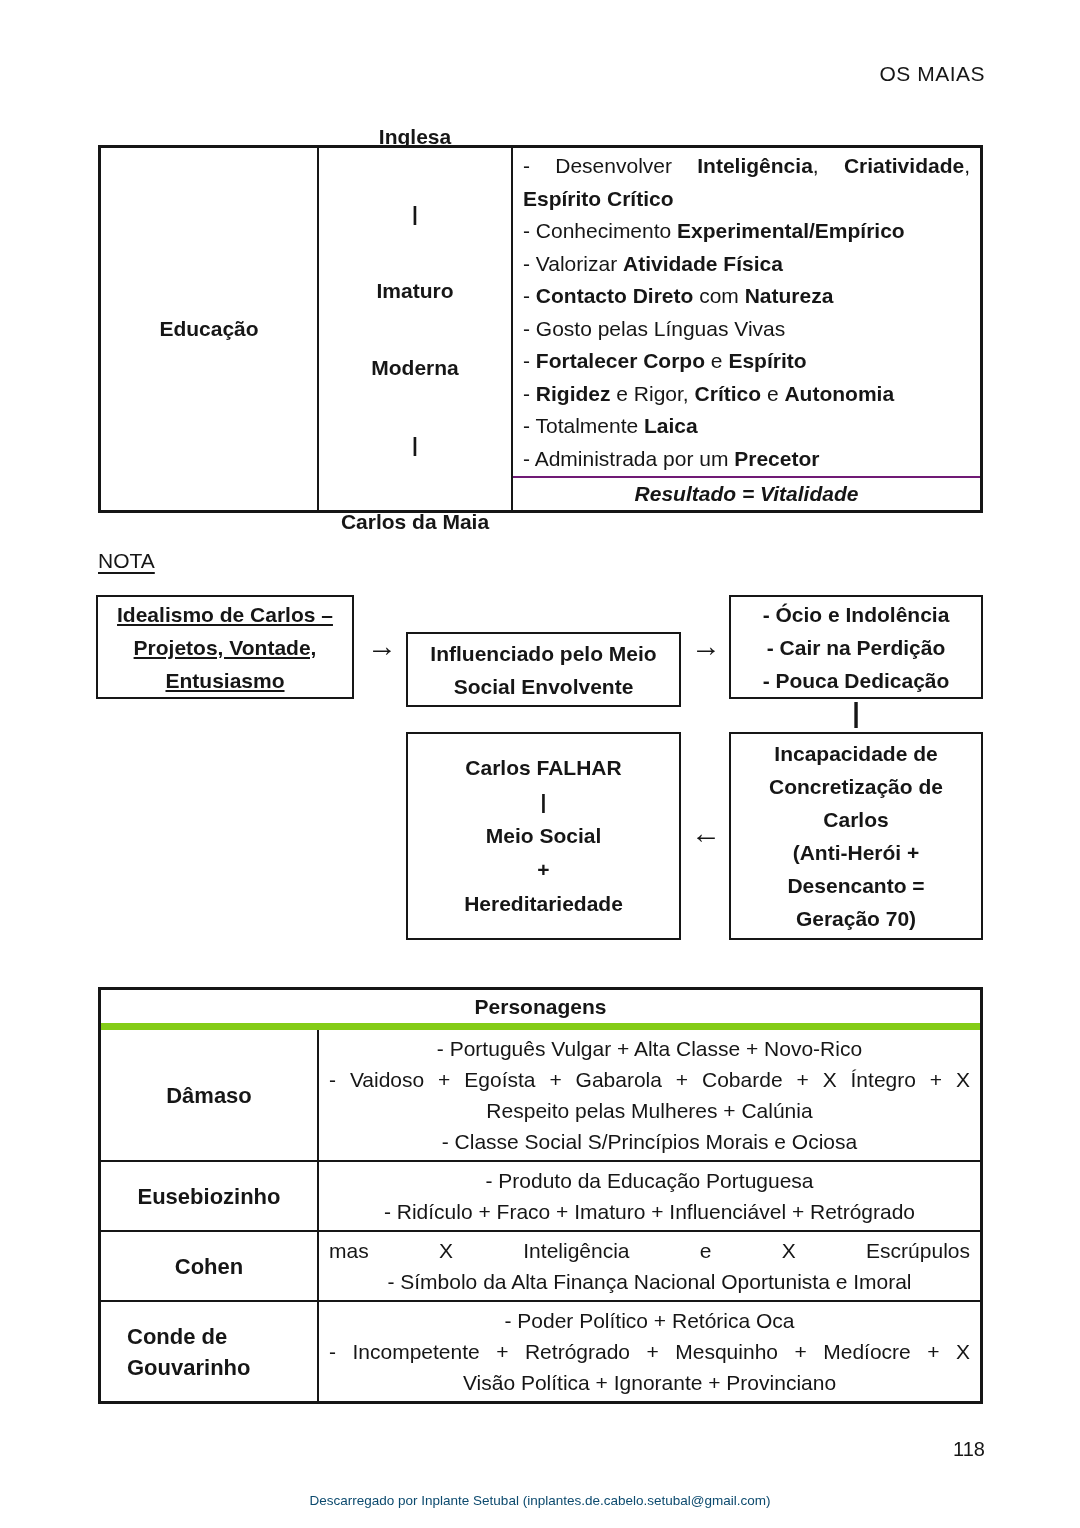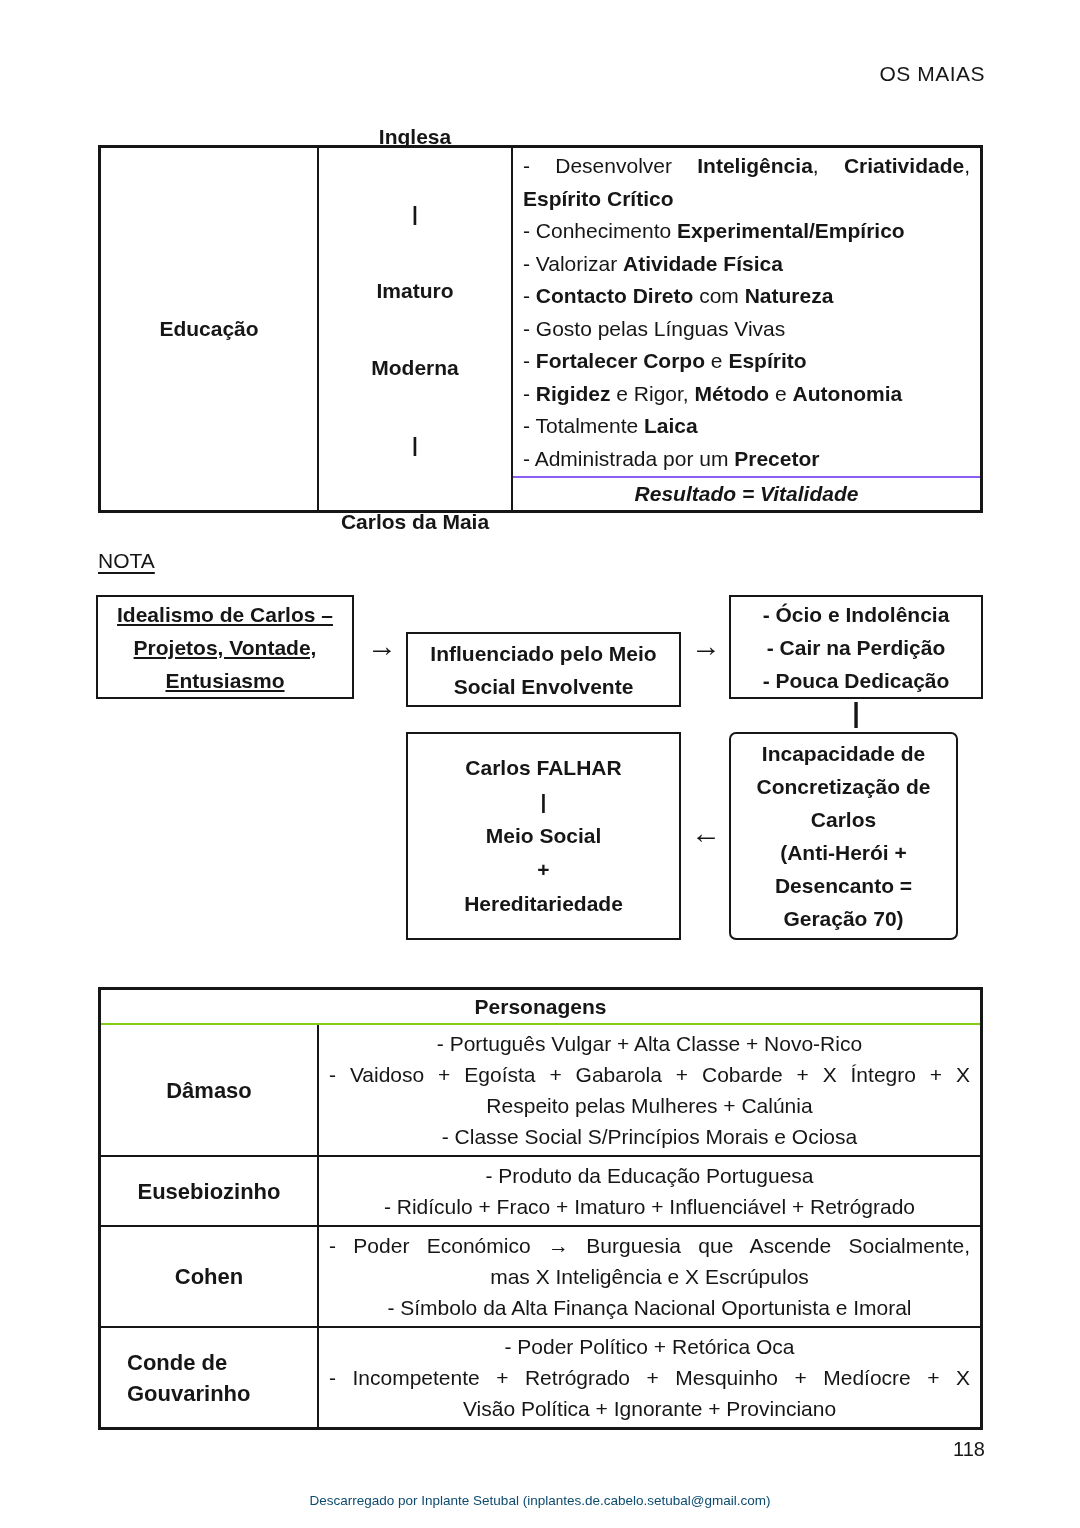--- a/index.html
+++ b/index.html
@@ -18,48 +18,48 @@
       display:grid;grid-template-columns:218px 194px 1fr;grid-template-rows:1fr 34px;}
   .t1c1{grid-column:1;grid-row:1/3;border-right:2px solid #161616;
       display:flex;align-items:center;justify-content:center;
       font-weight:700;font-size:21px;}
   .t1c2{grid-column:2;grid-row:1/3;border-right:2px solid #161616;
       display:flex;flex-direction:column;align-items:center;justify-content:center;
       font-weight:700;font-size:21px;line-height:33px;text-align:center;gap:44px;}
   .t1c3{grid-column:3;grid-row:1;padding:2px 10px 0 10px;font-size:21px;line-height:32.5px;}
   .t1c3>div{text-align:justify;}
   .t1c3>div:first-child{text-align-last:justify;}
-  .t1res{grid-column:3;grid-row:2;border-top:2px solid #8b5cf6;
+  .t1res{grid-column:3;grid-row:2;border-top:2px solid #701a75;
       display:flex;align-items:center;justify-content:center;
       font-weight:700;font-style:italic;font-size:21px;}
 
   
   .nota{position:absolute;left:98px;top:549px;font-size:21px;text-decoration:underline;
         text-underline-offset:4px;text-decoration-thickness:2px;}
 
   
   .fbox{position:absolute;border:2px solid #161616;box-sizing:border-box;
         display:flex;flex-direction:column;align-items:center;justify-content:center;
         font-weight:700;font-size:21px;line-height:33px;text-align:center;background:#fff;}
   #fbox1{left:96px;top:595px;width:258px;height:104px;text-decoration:underline;}
   #fbox2{left:406px;top:632px;width:275px;height:75px;}
   #fbox3{left:729px;top:595px;width:254px;height:104px;}
   #fbox4{left:406px;top:732px;width:275px;height:208px;line-height:34px;}
-  #fbox5{left:729px;top:732px;width:229px;height:208px;line-height:33px;border-radius:7px;}
+  #fbox5{left:729px;top:732px;width:254px;height:208px;line-height:33px;}
   .farrow{position:absolute;width:44px;text-align:center;font-weight:700;font-size:30px;line-height:34px;}
   #farrow1{left:360px;top:629px;}
   #farrow2{left:684px;top:629px;}
   #farrow3{left:684px;top:816px;}
   .fconn{position:absolute;left:846px;top:696px;width:20px;text-align:center;
          font-weight:700;font-size:27px;line-height:34px;}
 
   
   .t2{position:absolute;left:98px;top:987px;width:885px;border:3px solid #161616;box-sizing:border-box;}
   .t2h{height:33px;line-height:33px;text-align:center;font-weight:700;font-size:21px;
-       border-bottom:2px solid #84cc16;}
+       border-bottom:7px solid #84cc16;}
   .t2row{display:grid;grid-template-columns:218px 1fr;border-bottom:2px solid #161616;}
   .t2row:last-child{border-bottom:none;}
   .t2name{border-right:2px solid #161616;display:flex;align-items:center;justify-content:center;
       font-weight:700;font-size:22px;line-height:31px;text-align:left;padding:2px 26px;box-sizing:border-box;}
   .t2cell{padding:3px 10px;font-size:21px;line-height:31px;}
   .t2cell>div{text-align:center;}
   .cell-damaso>div:nth-child(2),
   .cell-cohen>div:nth-child(1),
   .cell-conde>div:nth-child(2){text-align:justify;text-align-last:justify;}
 
@@ -86,21 +86,21 @@
         <div>Carlos da Maia</div>
       </div>
     <div class="t1c3">
         <div><span>- Desenvolver </span><span class="b">Inteligência</span><span>, </span><span class="b">Criatividade</span><span>,</span></div>
         <div><span class="b">Espírito Crítico</span></div>
         <div><span>- Conhecimento </span><span class="b">Experimental/Empírico</span></div>
         <div><span>- Valorizar </span><span class="b">Atividade Física</span></div>
         <div><span>- </span><span class="b">Contacto Direto</span><span> com </span><span class="b">Natureza</span></div>
         <div><span>- Gosto pelas Línguas Vivas</span></div>
         <div><span>- </span><span class="b">Fortalecer Corpo</span><span> e </span><span class="b">Espírito</span></div>
-        <div><span>- </span><span class="b">Rigidez</span><span> e Rigor, </span><span class="b">Método</span><span> e </span><span class="b">Autonomia</span></div>
+        <div><span>- </span><span class="b">Rigidez</span><span> e Rigor, </span><span class="b">Crítico</span><span> e </span><span class="b">Autonomia</span></div>
         <div><span>- Totalmente </span><span class="b">Laica</span></div>
         <div><span>- Administrada por um </span><span class="b">Precetor</span></div>
       </div>
     <div class="t1res">Resultado = Vitalidade</div>
   </div>
 
   <div class="nota">NOTA</div>
 
   <div class="fbox" id="fbox1">
       <div>Idealismo de Carlos –</div>
@@ -150,21 +150,20 @@
     <div class="t2row">
       <div class="t2name">Eusebiozinho</div>
       <div class="t2cell">
           <div>- Produto da Educação Portuguesa</div>
           <div>- Ridículo + Fraco + Imaturo + Influenciável + Retrógrado</div>
         </div>
     </div>
     <div class="t2row">
       <div class="t2name">Cohen</div>
       <div class="t2cell cell-cohen">
-          <div>- Poder Económico → Burguesia que Ascende Socialmente,</div>
           <div>mas X Inteligência e X Escrúpulos</div>
           <div>- Símbolo da Alta Finança Nacional Oportunista e Imoral</div>
         </div>
     </div>
     <div class="t2row">
       <div class="t2name">Conde de Gouvarinho</div>
       <div class="t2cell cell-conde">
           <div>- Poder Político + Retórica Oca</div>
           <div>- Incompetente + Retrógrado + Mesquinho + Medíocre + X</div>
           <div>Visão Política + Ignorante + Provinciano</div>

